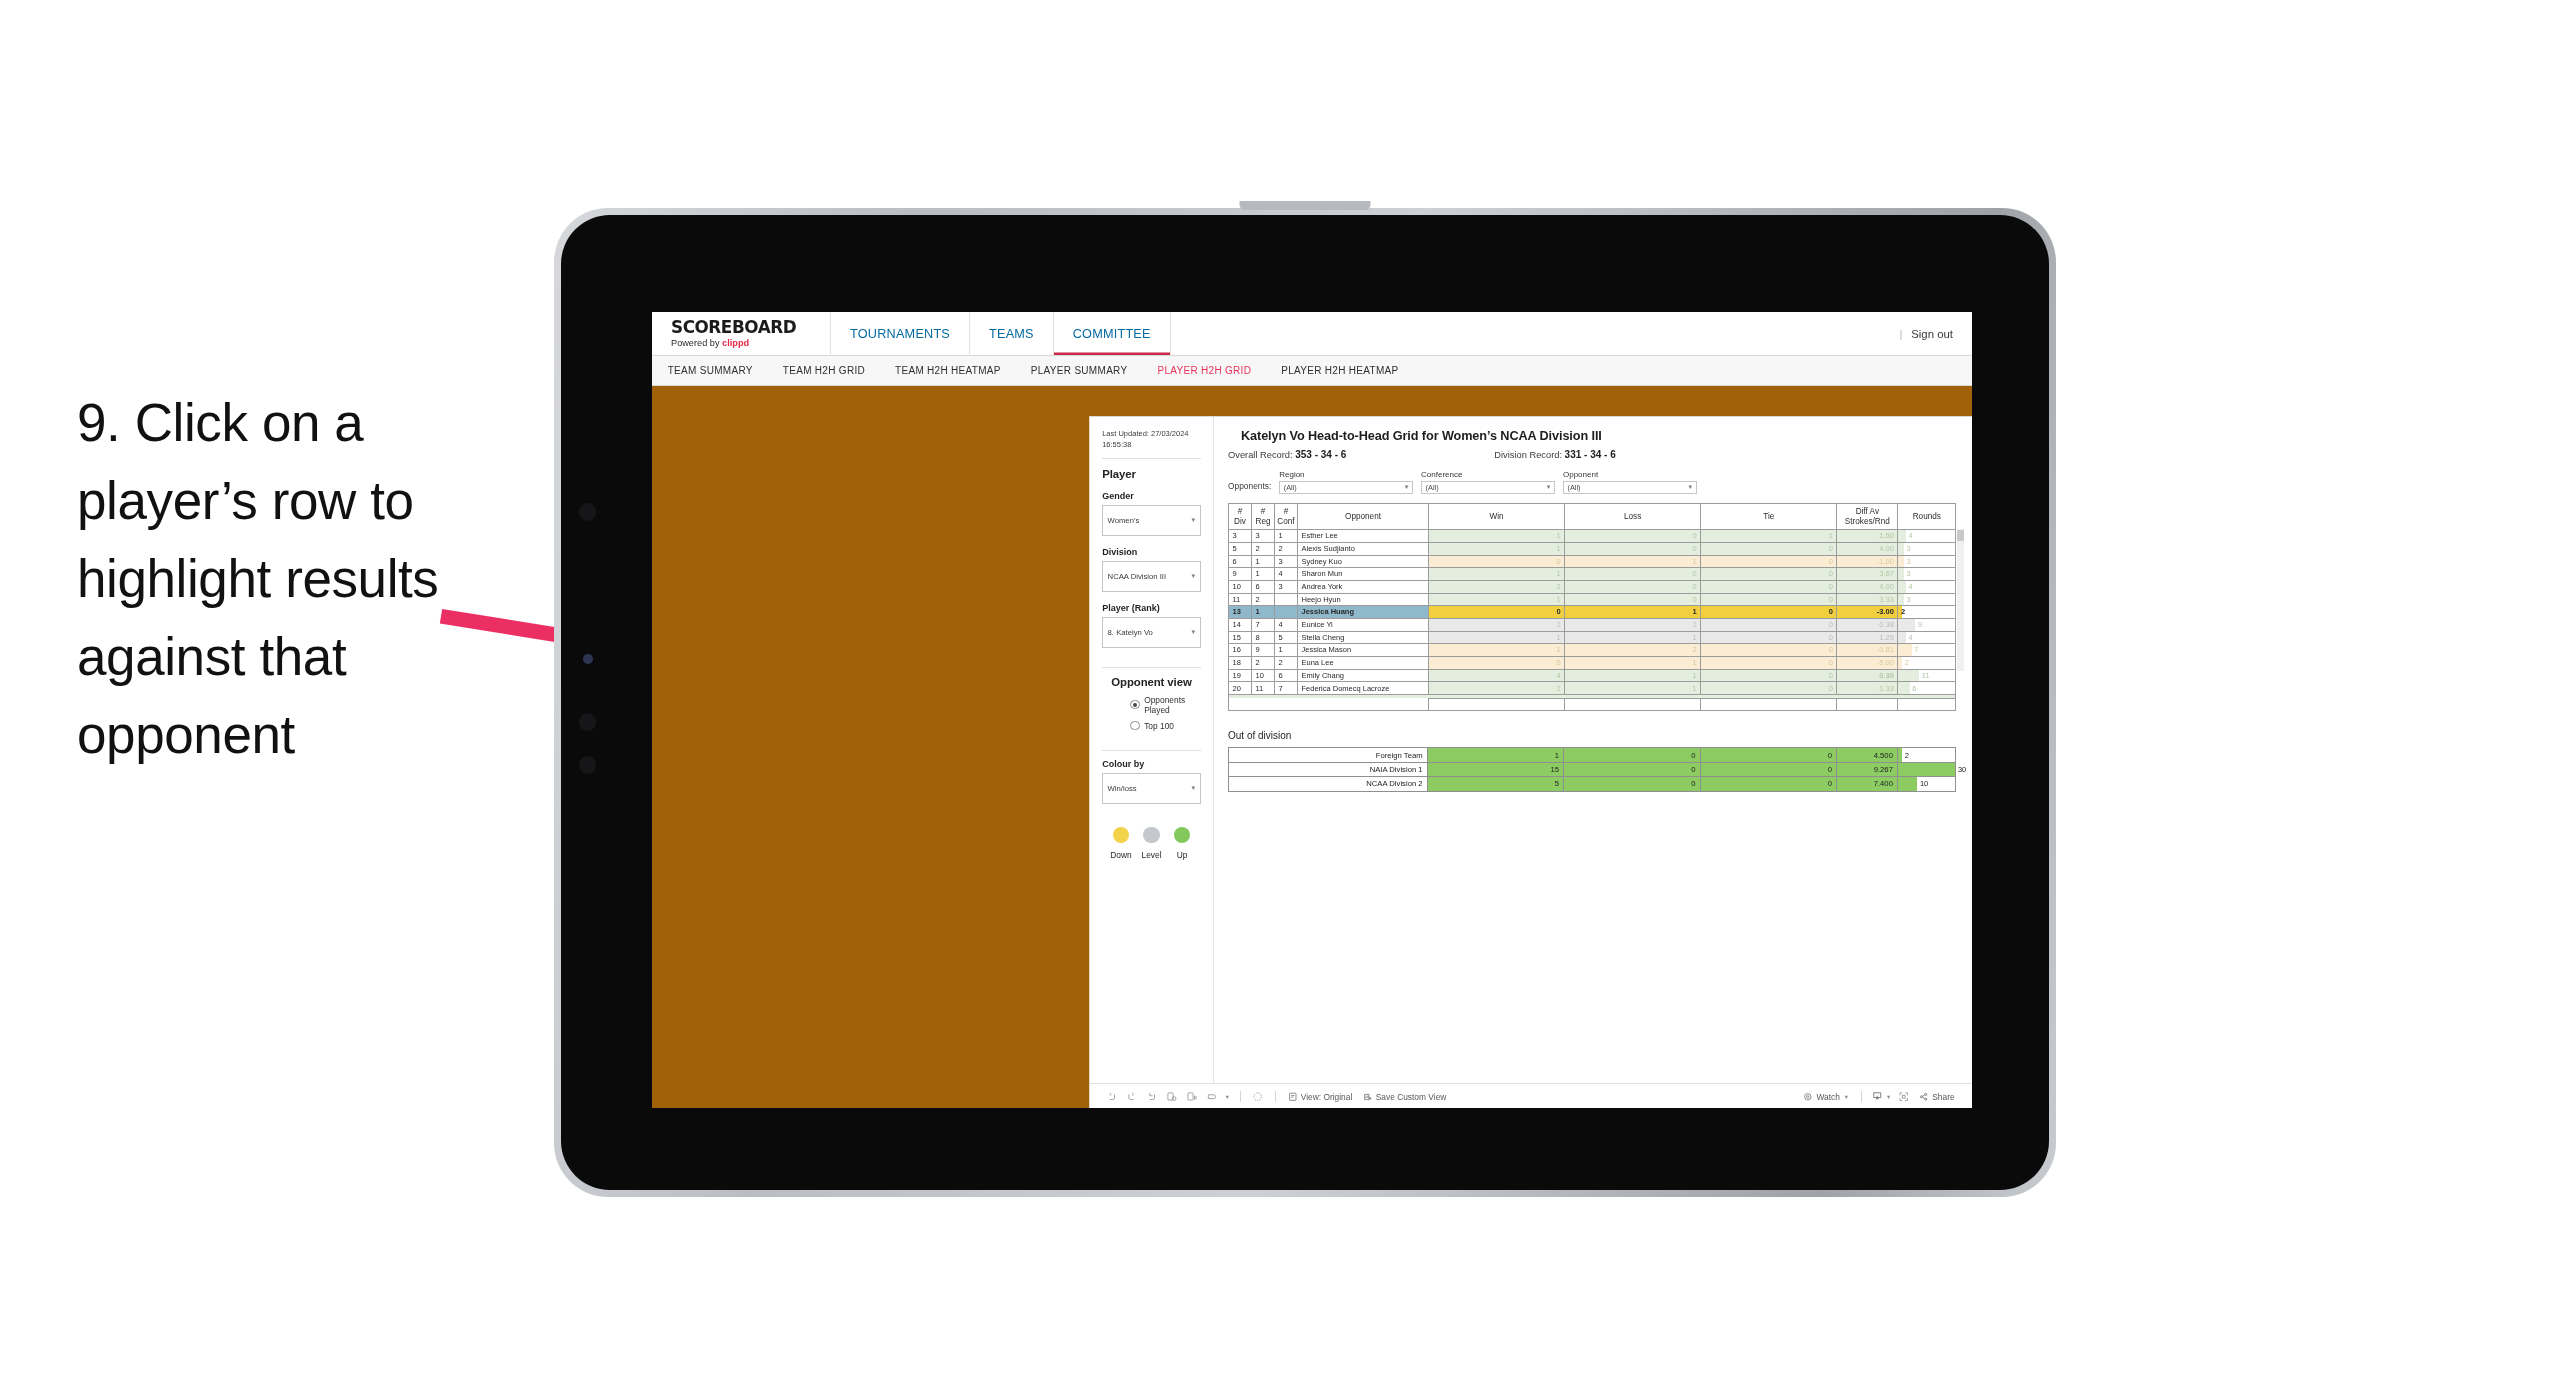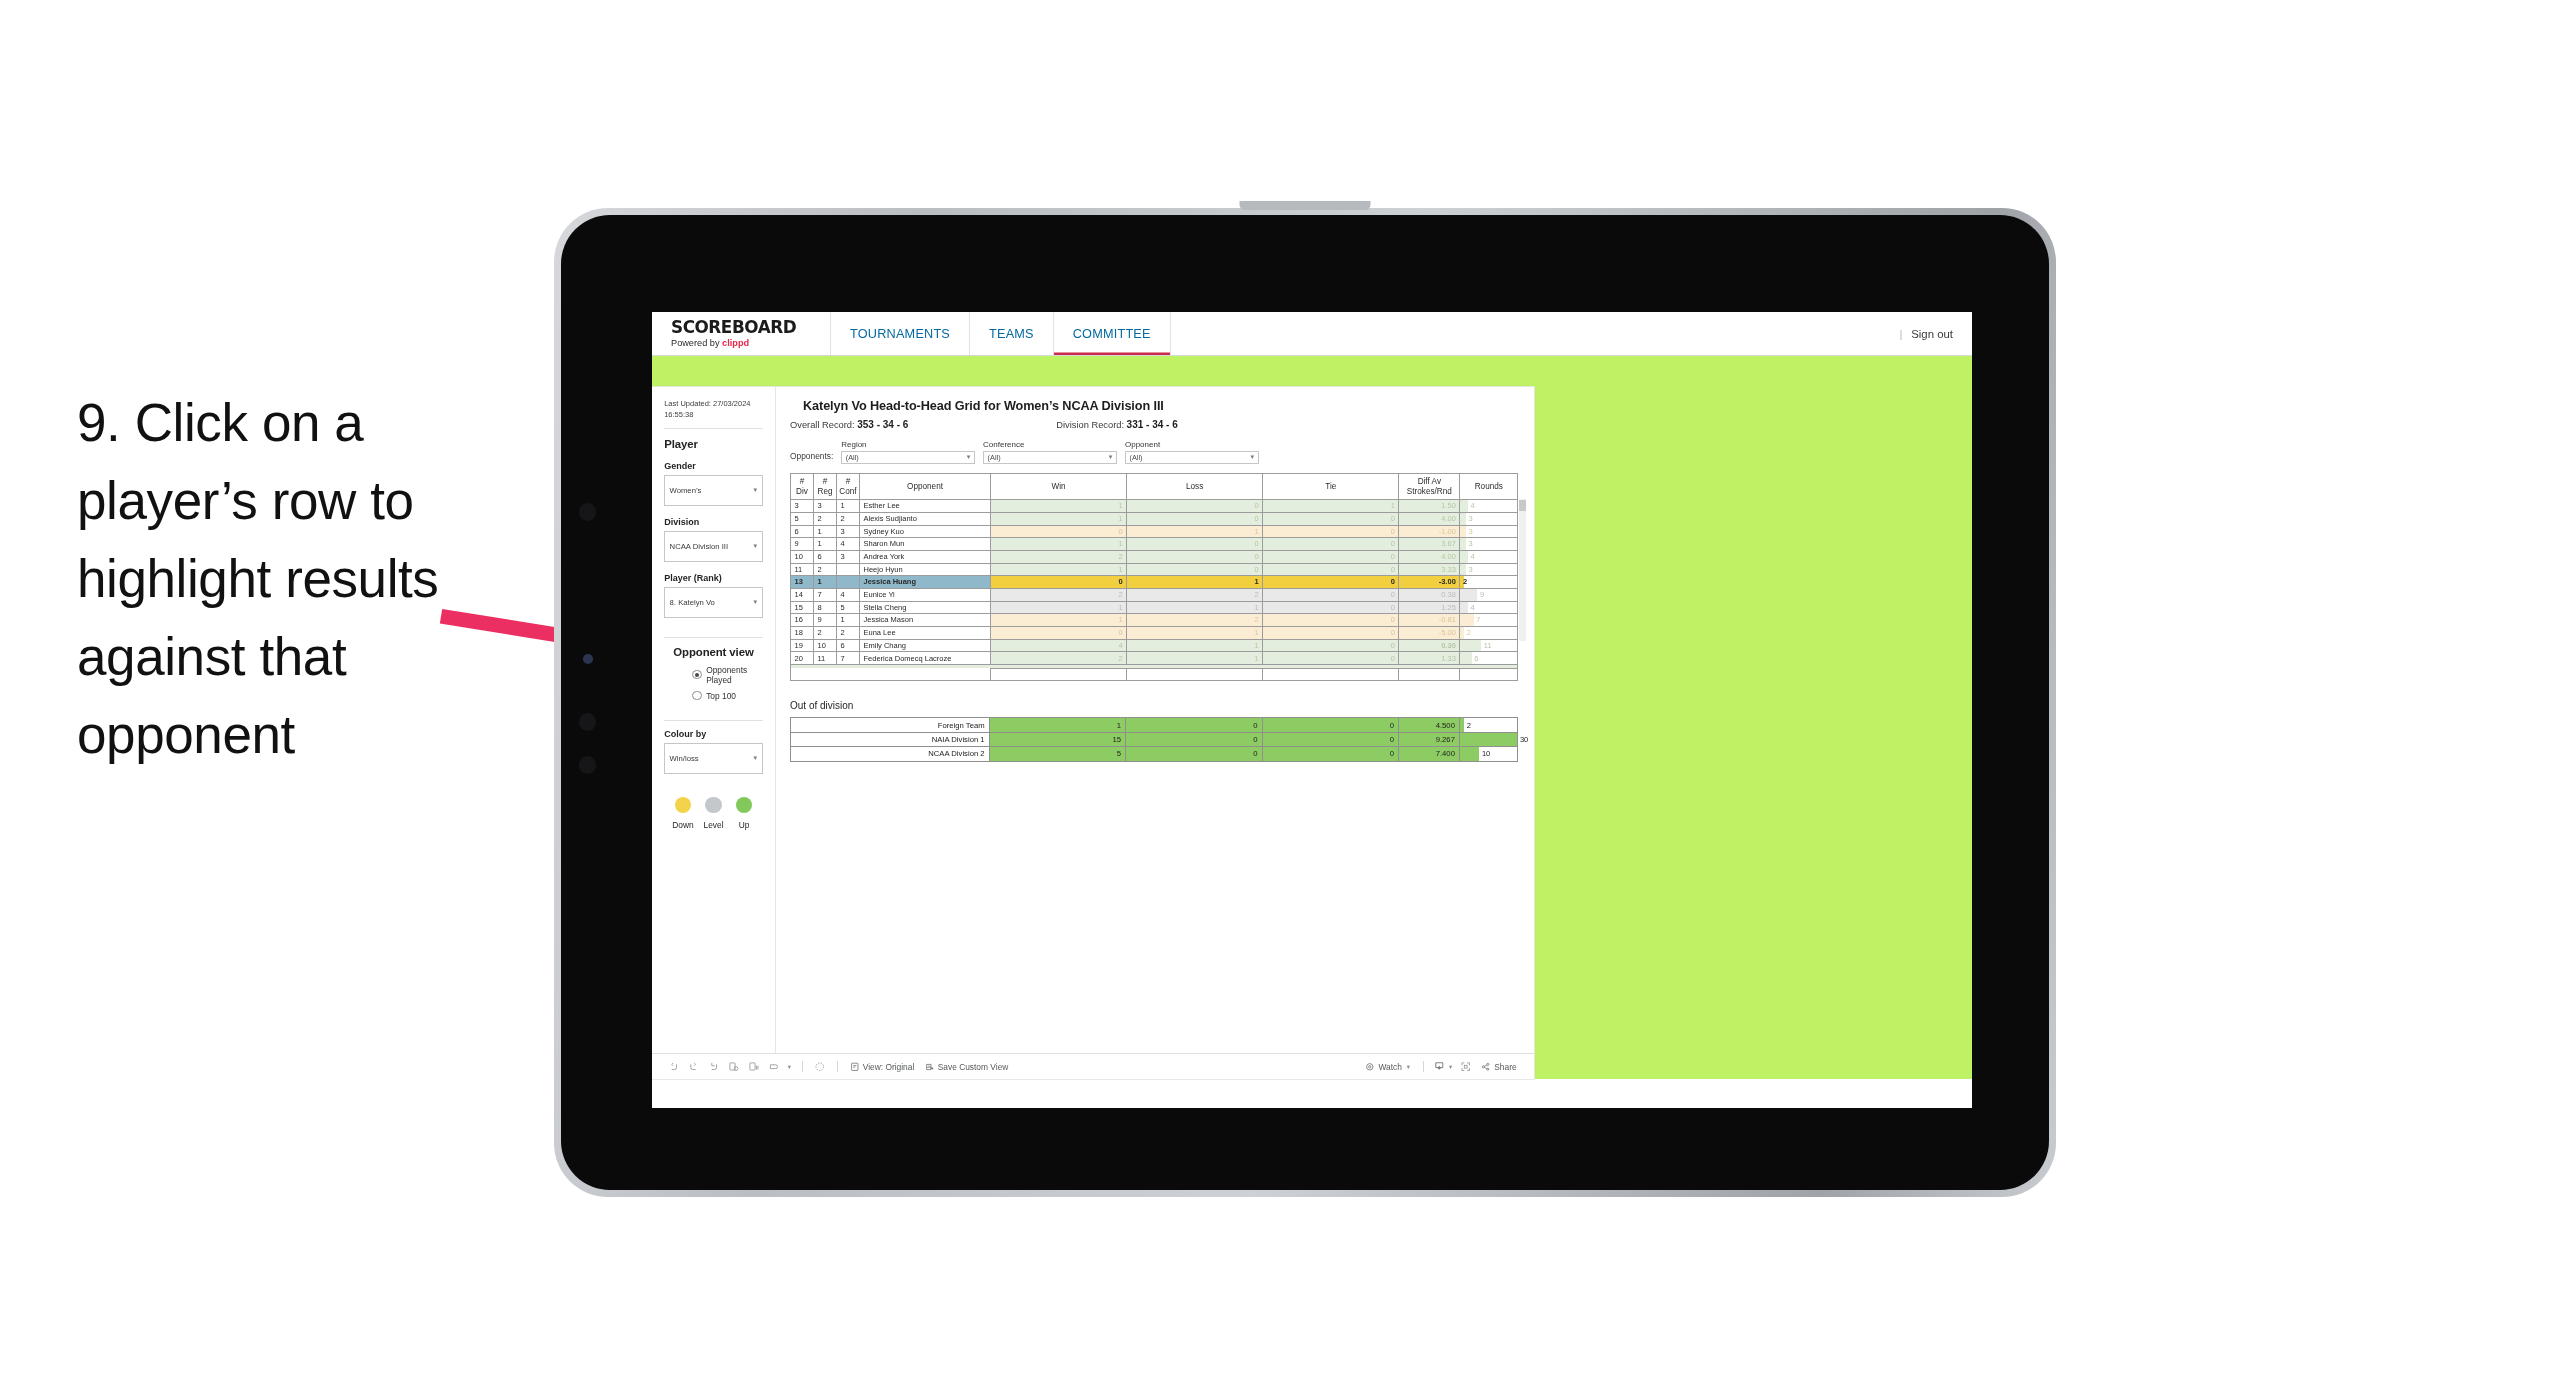--- a/index.html
+++ b/index.html
@@ -116,24 +116,24 @@
     gap: 30px;
   }
   .subnav-item {
     font-size: 10px; color: #2e2e2e; letter-spacing: 0.3px;
     cursor: pointer; white-space: nowrap;
   }
   .subnav-item.active { color: #e8345c; }
 
   
   .workspace {
-    background: #bef264;
+    background: #a16207;
     height: calc(100% - 73px);
     padding-top: 31px;
-    display: flex; justify-content: flex-start;
+    display: flex; justify-content: flex-end;
   }
   .sheet {
     width: 882px;
     background: #ffffff;
     display: flex; flex-direction: column;
     box-shadow: 0 0 0 0.9px #e6e6e6;
   }
   .sheet-body { display: flex; flex: 1; min-height: 0; }
 
   
@@ -289,20 +289,28 @@
             <div class="topnav-item">TOURNAMENTS</div>
             <div class="topnav-item">TEAMS</div>
             <div class="topnav-item active">COMMITTEE</div>
           </div>
           <div class="topnav-right">
             <span class="divider">|</span>
             <span class="signout">Sign out</span>
           </div>
         </div>
 
+        <div class="subnav">
+          <div class="subnav-item">TEAM SUMMARY</div>
+          <div class="subnav-item">TEAM H2H GRID</div>
+          <div class="subnav-item">TEAM H2H HEATMAP</div>
+          <div class="subnav-item">PLAYER SUMMARY</div>
+          <div class="subnav-item active">PLAYER H2H GRID</div>
+          <div class="subnav-item">PLAYER H2H HEATMAP</div>
+        </div>
 
         <div class="workspace">
           <div class="sheet">
             <div class="sheet-body">
 
               <div class="panel">
                 <div class="panel-updated">Last Updated: 27/03/2024 16:55:38</div>
                 <div class="panel-rule"></div>
                 <div class="panel-h">Player</div>
 

